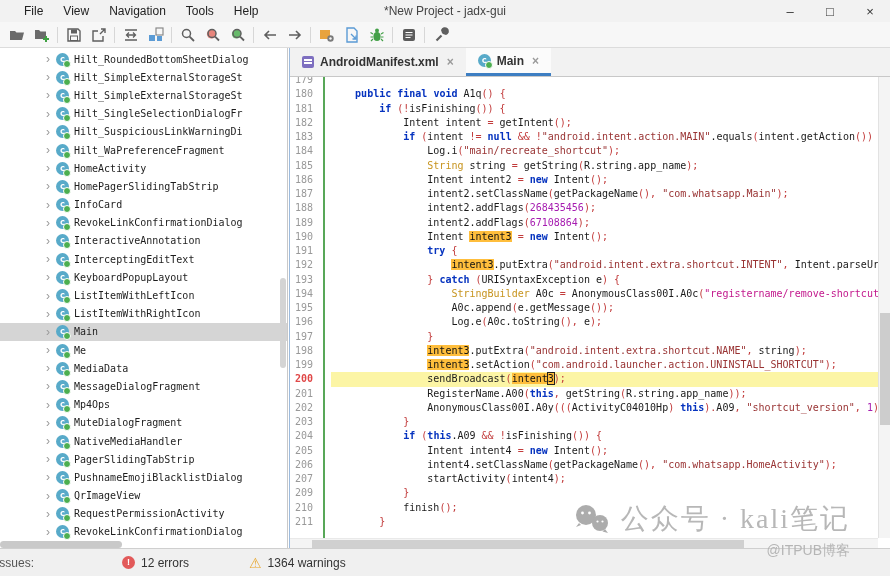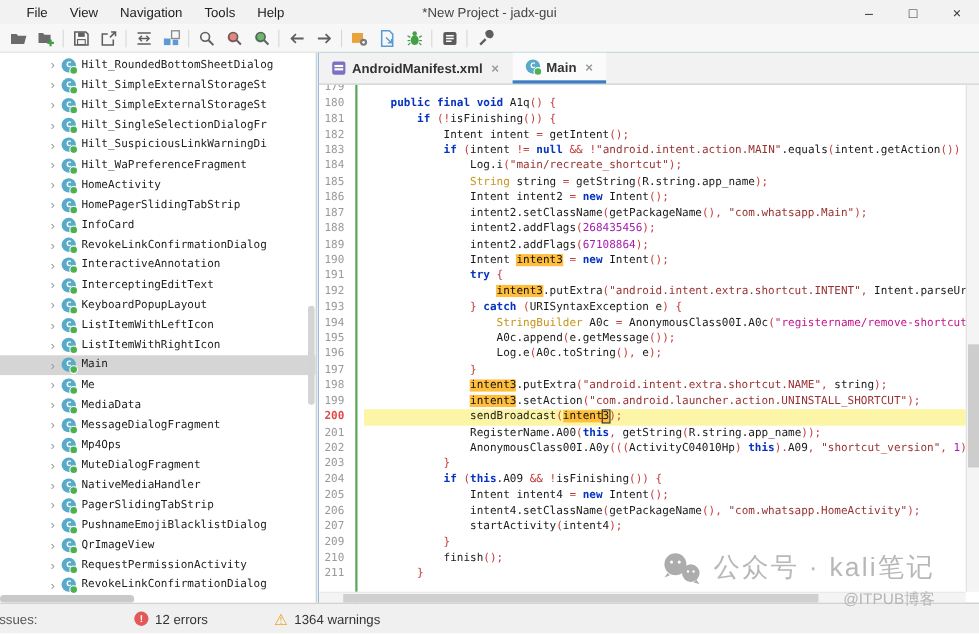--- a/index.html
+++ b/index.html
@@ -72,21 +72,21 @@
   .err-ic { width:13px; height:13px; border-radius:50%; background:#e25959; color:#fff; font:bold 9px/13px "Liberation Sans",sans-serif; text-align:center; margin-left:88px; margin-right:6px; }
   .err-text { color:#333; }
   .warn-ic { color:#e8a62a; font-size:14px; margin-left:60px; margin-right:6px; }
   .warn-text { color:#333; }
   .bottom-tabs { position:absolute; left:289px; top:0; bottom:0; display:flex; }
   .btab { padding:0 14px; display:flex; align-items:center; color:#222; border-top:3px solid transparent; margin-top:-1px; }
   .btab.active { border-top-color:#3d7ec2; font-weight:bold; }
 
   
   .watermark { position:absolute; right:40px; top:500px; z-index:10; pointer-events:none; text-align:right; color:#ababab; }
-  .wm-row1 { display:flex; align-items:flex-end; gap:10px; font-size:24px; letter-spacing:2px; opacity:.85; }
+  .wm-row1 { display:flex; align-items:center; gap:10px; font-size:28px; letter-spacing:2px; opacity:.85;font-family:Liberation Serif, serif; }
   .wm-row2 { font-size:14px; color:#b5b5b5; margin-top:4px; }
 </style>
 </head>
 <body>
 
 <div class="titlebar">
   <div class="menus">
     <span class="menu-item">File</span>
     <span class="menu-item">View</span>
     <span class="menu-item">Navigation</span>

